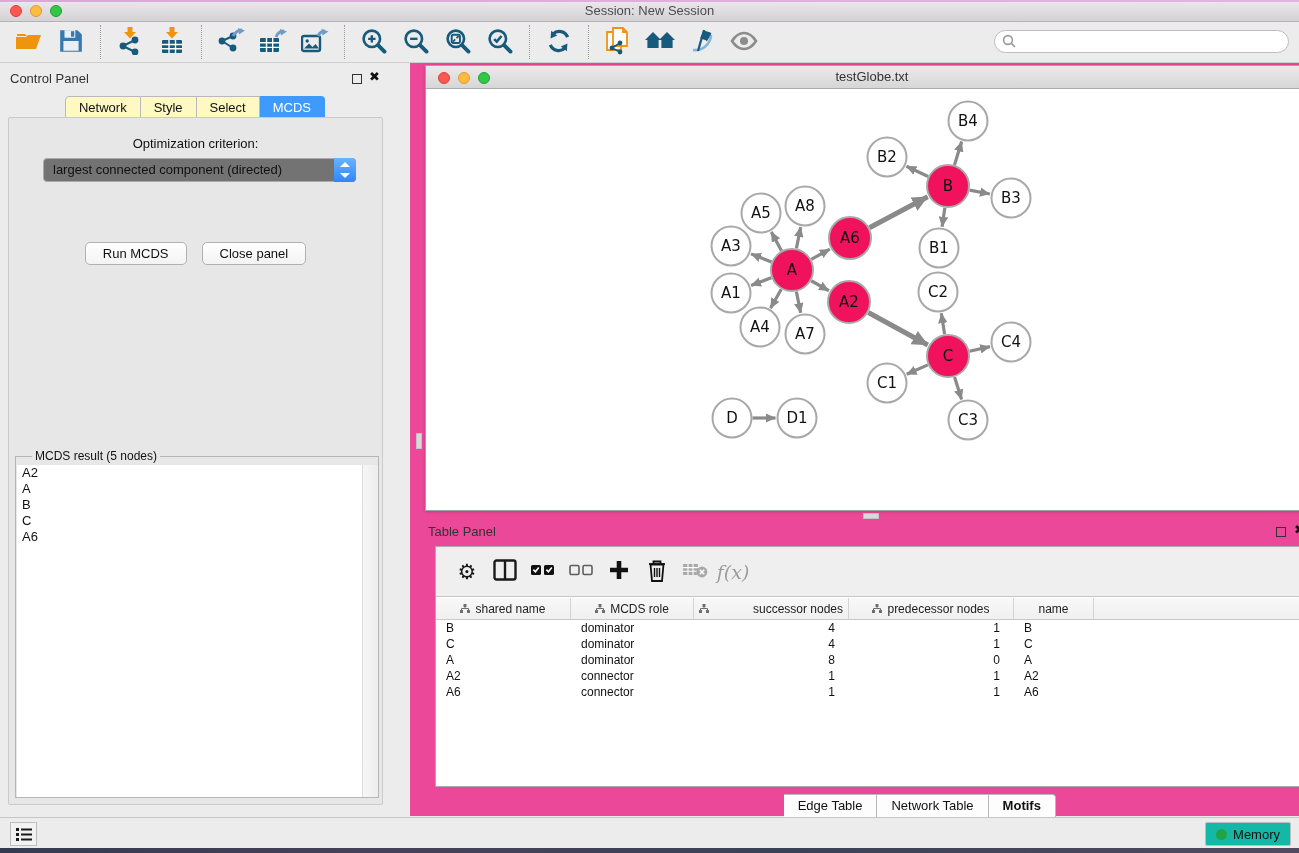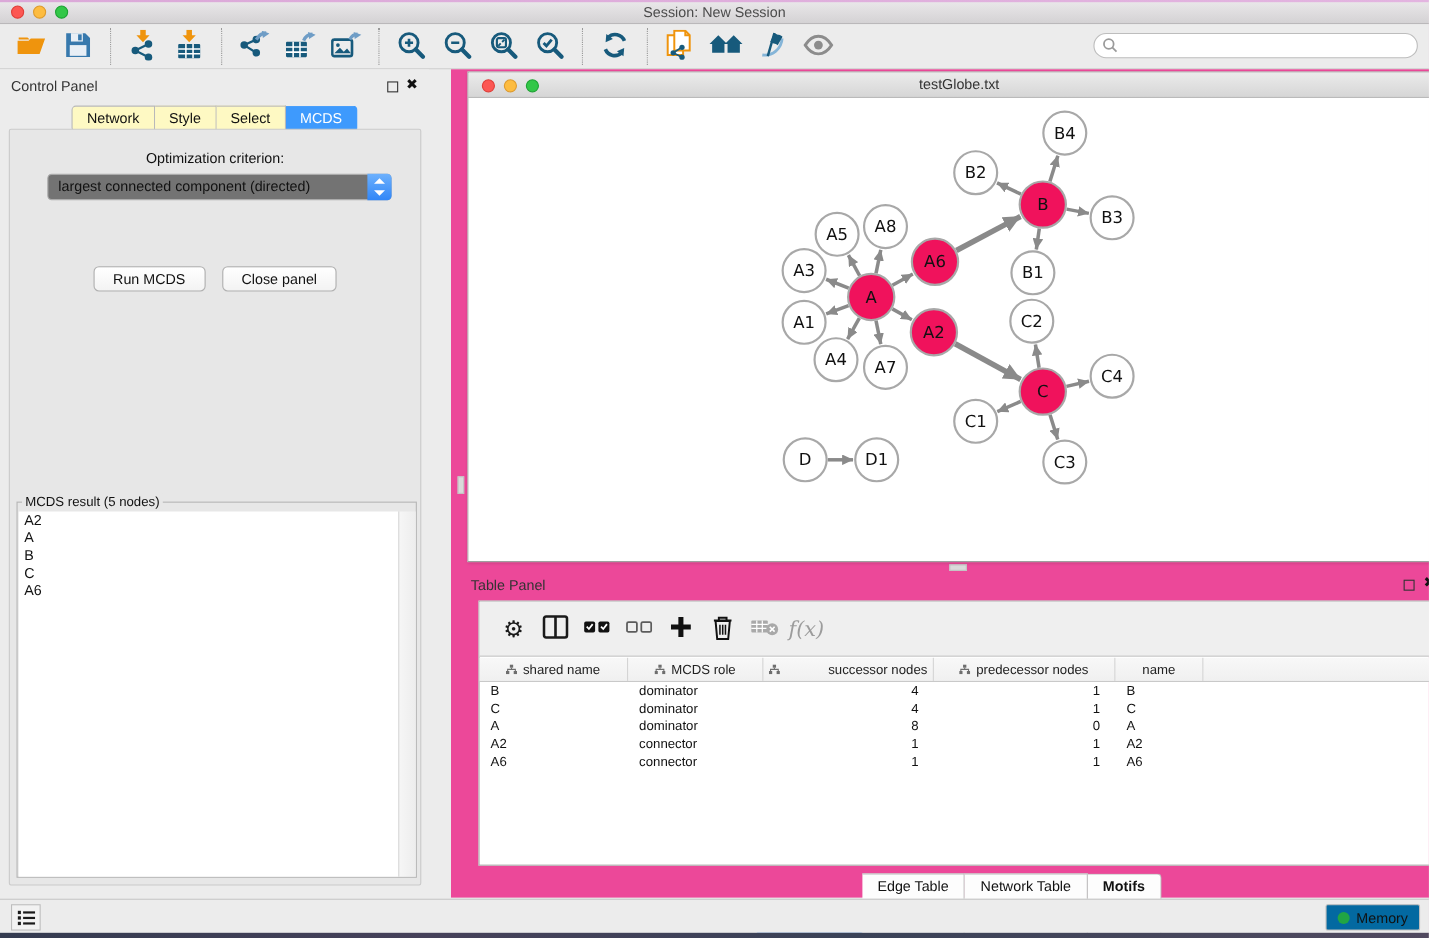--- a/index.html
+++ b/index.html
@@ -39,21 +39,21 @@
   .cp-body { position:absolute; left:8px; top:54px; width:375px; height:688px; background:#e7e7e7; border:1px solid #cacaca; border-radius:2px; }
   .opt-label { position:absolute; top:18px; width:100%; text-align:center; font-size:13px; color:#111; }
   .criterion { position:absolute; left:34px; top:40px; width:313px; height:24px; background:#737373; border:1px solid #ababab; border-radius:4px; font-size:13px; line-height:22px; padding-left:9px; color:#111; }
   .crit-step { position:absolute; right:-1px; top:-1px; width:22px; height:24px; background:linear-gradient(#6db1fd,#3186f7); border-radius:0 4px 4px 0; }
   .crit-step .up, .crit-step .dn { position:absolute; left:6px; width:0; height:0; border-left:5px solid transparent; border-right:5px solid transparent; }
   .crit-step .up { top:4px; border-bottom:5px solid #fff; }
   .crit-step .dn { bottom:4px; border-top:5px solid #fff; }
   .cp-buttons { position:absolute; top:124px; width:100%; display:flex; justify-content:center; gap:15px; }
   .btn { background:linear-gradient(#ffffff,#f3f3f3); border:1px solid #b1b1b1; border-radius:5px; height:23px; padding:0 17px; font-size:13px; color:#111; line-height:21px; }
   .mcds-fieldset { position:absolute; left:6px; top:338px; width:364px; height:342px; border:1px solid #b6b6b6; }
-  .mcds-legend { position:absolute; left:4px; top:-8px; background:#e7e7e7; padding:0 3px; font-size:12px; color:#111; }
+  .mcds-legend { position:absolute; left:16px; top:-8px; background:#e7e7e7; padding:0 3px; font-size:12px; color:#111; }
   .mcds-list { position:absolute; left:1px; top:8px; width:346px; height:332px; background:#fff; border-right:1px solid #dcdcdc; overflow:hidden; }
   .mcds-item { font-size:13px; line-height:16px; padding-left:5px; color:#111; }
   .mcds-scroll { position:absolute; right:0px; top:8px; width:16px; height:332px; background:linear-gradient(90deg,#f6f6f6,#ededed); border-left:1px solid #ddd; }
 
   
   .desktop { left:410px; top:63px; width:909px; height:753px; background:#ec4899; }
   .net-frame { position:absolute; left:15px; top:2px; width:894px; height:446px; border:1px solid #9f9f9f; background:#fff; box-shadow:0 1px 3px rgba(0,0,0,.18); }
   .net-titlebar { position:absolute; left:0; top:0; width:100%; height:23px; background:linear-gradient(#ebebeb,#d6d6d6); border-bottom:1px solid #ababab; }
   .net-title { width:100%; text-align:center; line-height:22px; font-size:13px; color:#333; }
   .ntl { top:6px; } .ntl.tl-red{left:12px;} .ntl.tl-yel{left:32px;} .ntl.tl-grn{left:52px;}
@@ -81,21 +81,21 @@
   .gr-right { padding-right:14px; text-align:right; }
   .tp-tabs { position:absolute; left:0; top:274px; width:100%; display:flex; justify-content:center; }
   .tp-tab { border:1px solid #b9b9b9; border-left:none; background:#fdfdfd; padding:3px 14px 4px; font-size:13px; color:#111; }
   .tp-tab:first-child { border-left:1px solid #b9b9b9; border-radius:4px 0 0 4px;margin-top:33px; }
   .tp-tab:last-child { border-radius:0 4px 4px 0;font-weight:bold; }
   .tp-tab.sel { background:linear-gradient(#6aaaf6,#3e8df2); border-color:#4d95f2; color:#fff; }
 
   
   .statusbar { left:0; top:817px; width:1299px; height:31px; background:#ececec; border-top:1px solid #c6c6c6; }
   .list-btn { position:absolute; left:10px; top:4px; width:27px; height:24px; border:1px solid #bdbdbd; background:#f2f2f2; display:flex; align-items:center; justify-content:center; }
-  .memory-btn { position:absolute; right:8px; top:4px; height:24px; border:1px solid #bdbdbd; border-radius:2px; background:#0369a1; display:flex; align-items:center; gap:6px; padding:0 10px; font-size:13px; color:#111; }
+  .memory-btn { position:absolute; right:8px; top:4px; height:24px; border:1px solid #bdbdbd; border-radius:2px; background:#14b8a6; display:flex; align-items:center; gap:6px; padding:0 10px; font-size:13px; color:#111; }
   .mem-dot { width:11px; height:11px; border-radius:50%; background:#1fa344; background:#21a544; }
   .bottom-strip { left:0; top:848px; width:1299px; height:5px; background:linear-gradient(90deg,#343b50,#46415a 30%,#3a4257 60%,#514a60); }
 </style>
 </head>
 <body>
 
 <div class="abs app-titlebar">
   <span class="tl tl-red"></span>
   <span class="tl tl-yel"></span>
   <span class="tl tl-grn"></span>

